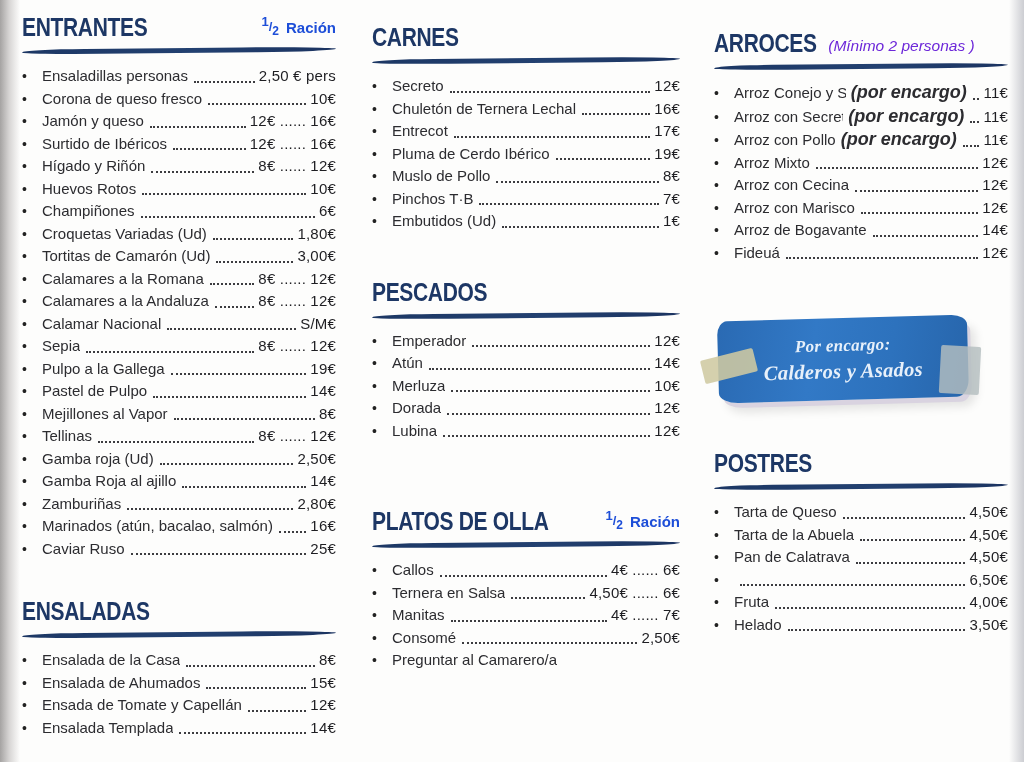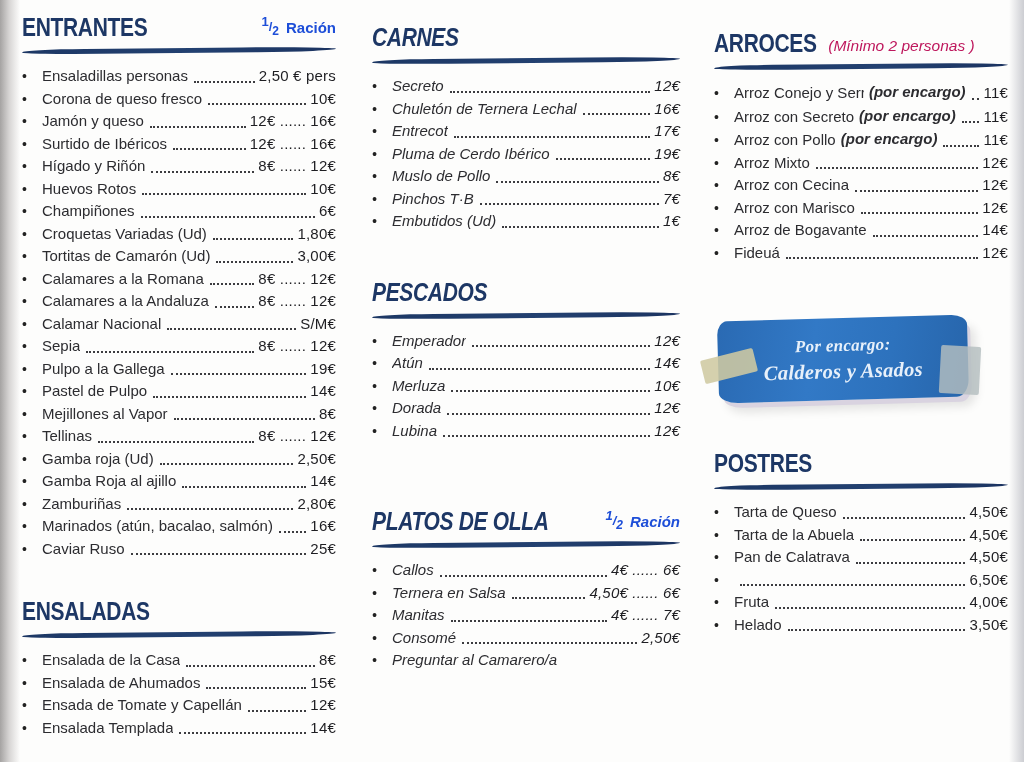--- a/index.html
+++ b/index.html
@@ -17,48 +17,48 @@
     z-index:5; pointer-events:none;
   }
   body::after {
     content:""; position:absolute; right:0; top:0; width:15px; height:100%;
     background:linear-gradient(to left, #cccdd2, rgba(255,255,255,0));
     z-index:5; pointer-events:none;
   }
 
   .col { position:absolute; }
   #col1 { left:22px;  top:10px; width:314px; }
-  #col2 { left:372px; top:20px; width:308px;font-style:italic; }
+  #col2 { left:372px; top:20px; width:308px; }
   #col3 { left:714px; top:26px; width:294px; }
 
   .section { width:100%; }
   .title-row { display:flex; align-items:flex-end; justify-content:space-between; height:32px; }
   .title-row.inline-note { justify-content:flex-start; }
   .stitle {
     display:inline-block; white-space:nowrap;
     font-family:"Liberation Sans", sans-serif;
     font-weight:800; font-size:25px; letter-spacing:-0.4px;
     color:#1d3765;
     transform:scaleX(0.84); transform-origin:left bottom;
   }
   .snote {
-    font-style:italic; font-size:15.5px; color:#be185d;
+    font-style:italic; font-size:15.5px; color:#6d28d9;
     margin-left:-8px; padding-bottom:3px; white-space:nowrap;
   }
   .underline {
     height:5px; background:linear-gradient(to right,#1c3764,#234171 55%,#1b3360);
     border-radius:40% 60% 50% 50% / 120% 90% 110% 80%;
     margin-top:6px; transform:rotate(-0.55deg);
   }
   .items { margin-top:12px; }
   .row { display:flex; align-items:flex-end; line-height:22.5px; }
   .bullet { width:20px; flex:0 0 20px; font-size:14px; color:#222; }
   .bullet::before { content:"•"; }
   .iname { white-space:nowrap; font-size:15px; flex-shrink:1; overflow:hidden; }
-  .inote { white-space:nowrap; font-size:15px; font-weight:bold; font-style:italic; margin-left:5px; padding-bottom:1px; }
+  .inote { white-space:nowrap; font-size:18px; font-weight:bold; font-style:italic; margin-left:5px; padding-bottom:1px; }
   .leader {
     flex:1 1 10px; min-width:6px; height:0;
     border-bottom:2px dotted #3c3c40;
     margin:0 4px 5px 6px;
   }
   .price { white-space:nowrap; font-size:15px; color:#1e1e22; letter-spacing:0.2px; }
 
   .ration { white-space:nowrap; color:#1d4ed8; padding-bottom:4px; }
   .ration .sup { font-size:13px; font-weight:bold; vertical-align:7px; }
   .ration .slash { font-size:13px; font-weight:bold; vertical-align:2px; }

